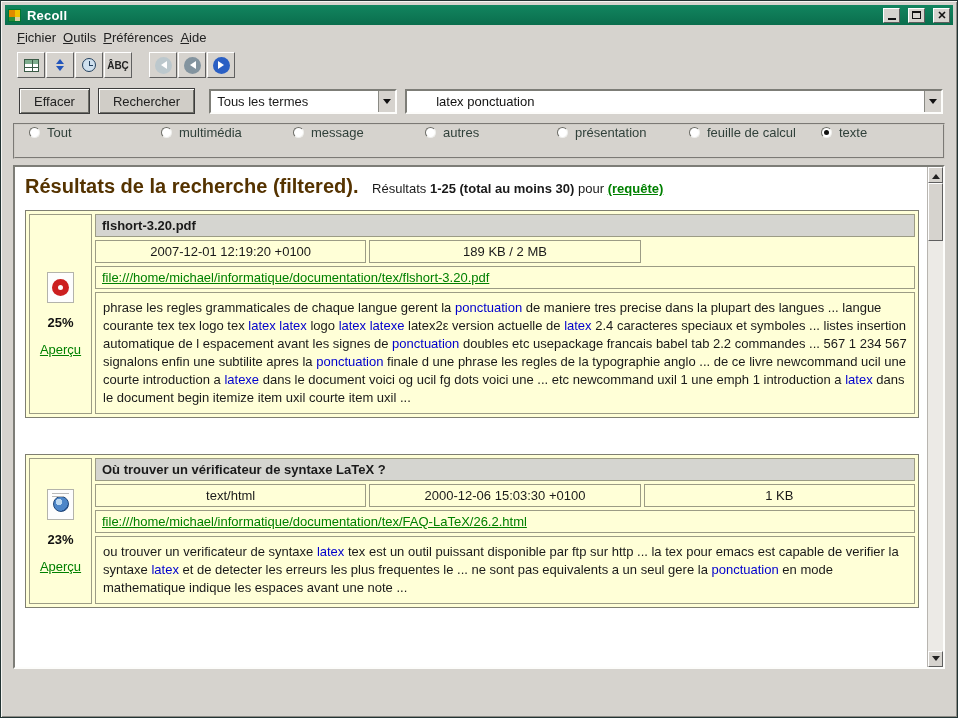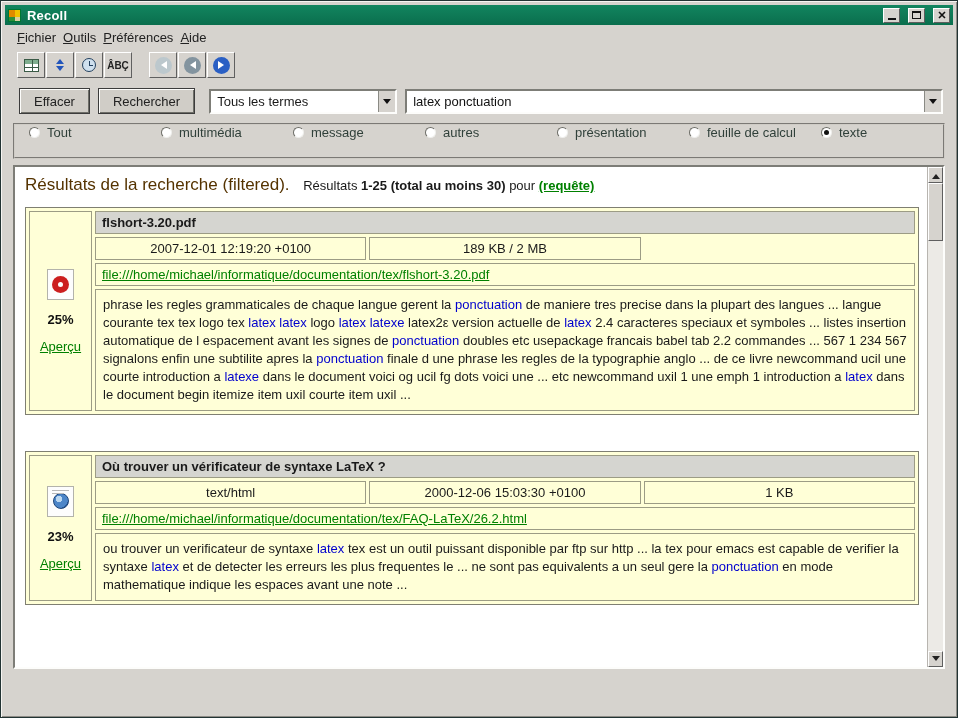--- a/index.html
+++ b/index.html
@@ -97,21 +97,21 @@
     background: #fff;
   }
   .combo .combo-value { padding: 2px 6px; display: flex; align-items: center; white-space: nowrap; }
   .combo-arrow {
     width: 17px; background: #d6d3ce; flex: none;
     border-left: 1px solid #8a8a84;
     display: flex; align-items: center; justify-content: center;
   }
   .tri-dn { width:0; height:0; border:4px solid transparent; border-top:5px solid #111; margin-top:5px; }
   .combo-mode { width: 188px; margin-left: 6px; }
-  .combo-query { flex: 1; }
+  .combo-query { flex: 1; padding-left: 23px; }
   .query-input {
     flex: 1; border: 0; outline: 0; padding: 2px 6px;
     font: 13px "Liberation Sans", sans-serif; color: #111; background: #fff;
   }
   
   .filter-bar {
     height: 36px; flex: none;
     margin: 2px 8px 6px 8px;
     border: 2px groove #cfccc6;
     display: flex; align-items: flex-start;
@@ -129,21 +129,21 @@
   .radio-label { color: #30403a; }
   
   .results-frame {
     flex: 1; margin: 0 8px;
     background: #fff;
     border: 2px solid; border-color: #7d7d77 #fdfdfb #fdfdfb #7d7d77;
     display: flex; overflow: hidden;
   }
   .results-content { flex: 1; padding: 6px 6px 0 8px; overflow: hidden; }
   .results-headline { padding: 2px 0 12px 2px; }
-  .rh-title { font-size: 17px; font-weight: normal; color: #553300; }
+  .rh-title { font-size: 20px; font-weight: bold; color: #553300; }
   .rh-prefix { margin-left: 10px; }
   .rh-range { font-weight: bold; }
   .glink { color: #008000; text-decoration: underline; }
   .rh-query { font-weight: bold; }
   .hl { color: #0000cd; }
   .result-table {
     display: flex; gap: 3px;
     border: 1px solid #7f7f72;
     background: #ffffd7;
     padding: 3px;

